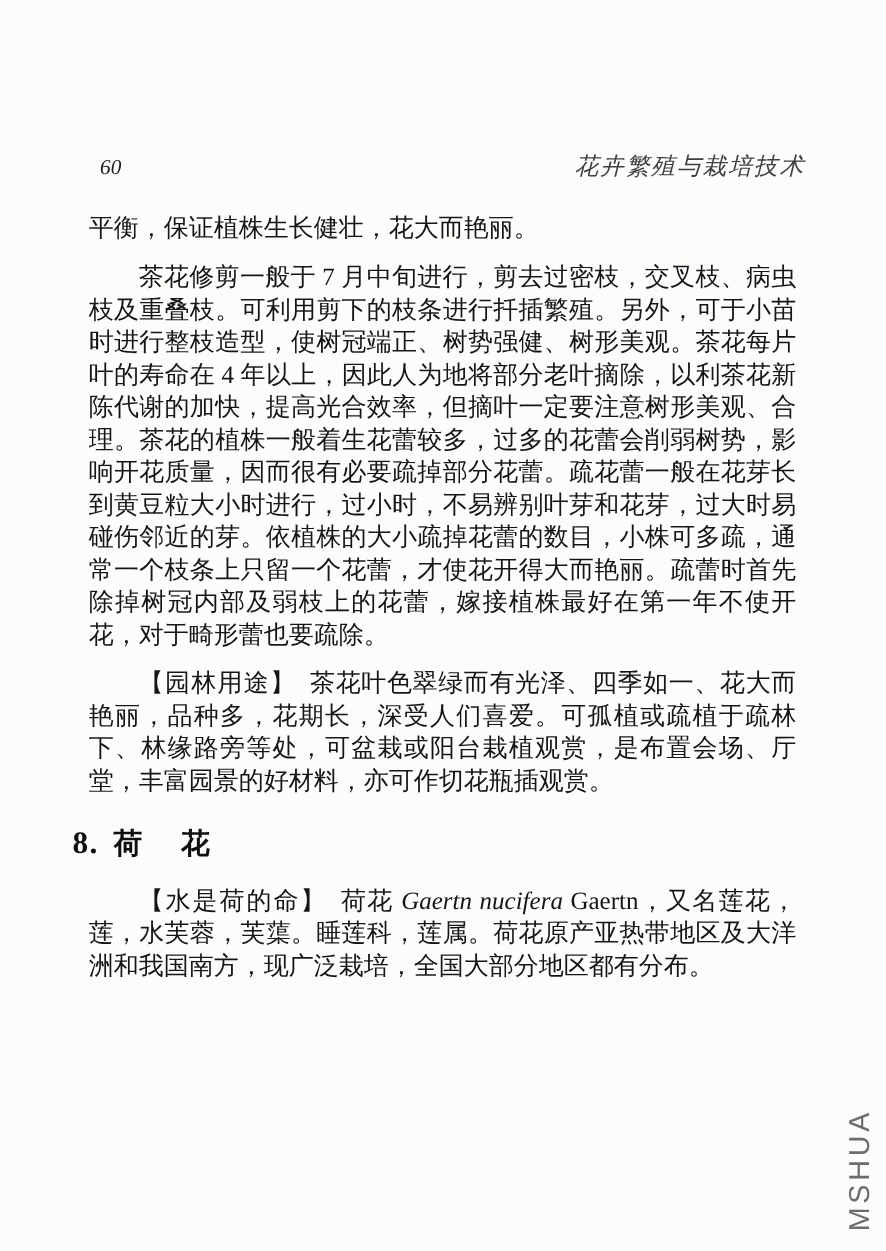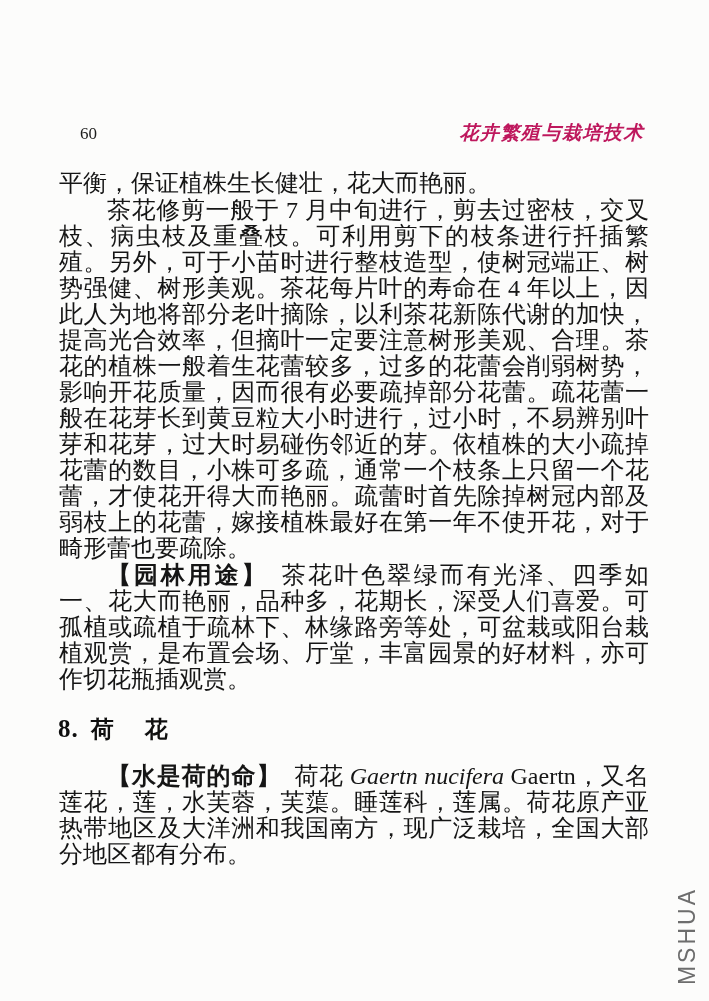--- a/index.html
+++ b/index.html
@@ -20,41 +20,42 @@
     width: 592px;
   }
   .running-head {
     display: flex;
     justify-content: space-between;
     align-items: baseline;
     padding: 0 6px 0 22px;
     margin-bottom: 24px;
   }
   .page-num {
+    font-style: italic;
     font-size: 17px;
     color: #1d1d1d;
     margin-top: 40px;
   }
   .book-title {
-    font-weight: bold;
+    font-weight: normal;
     font-style: italic;
     font-size: 19px;
     letter-spacing: 1.5px;
-    color: #be185d;
+    color: #404040;
   }
   p.body-text {
-    margin: 1px;
-    font-size: 24px;
+    margin: 13px;
+    font-size: 20px;
     line-height: 26px;
     text-align: justify;
     color: #151515;
   }
   p.indent { text-indent: 2em; }
   .label-bold {
-    font-weight: bold;
+    font-weight: normal;
     margin-right: 0.55em;
     letter-spacing: 0.5px;
   }
   .latin { font-style: italic; }
   .section-heading {
     margin: 22px 0 18px 0;
     font-weight: bold;
     font-size: 23px;
     line-height: 30px;
     color: #0f0f0f;

